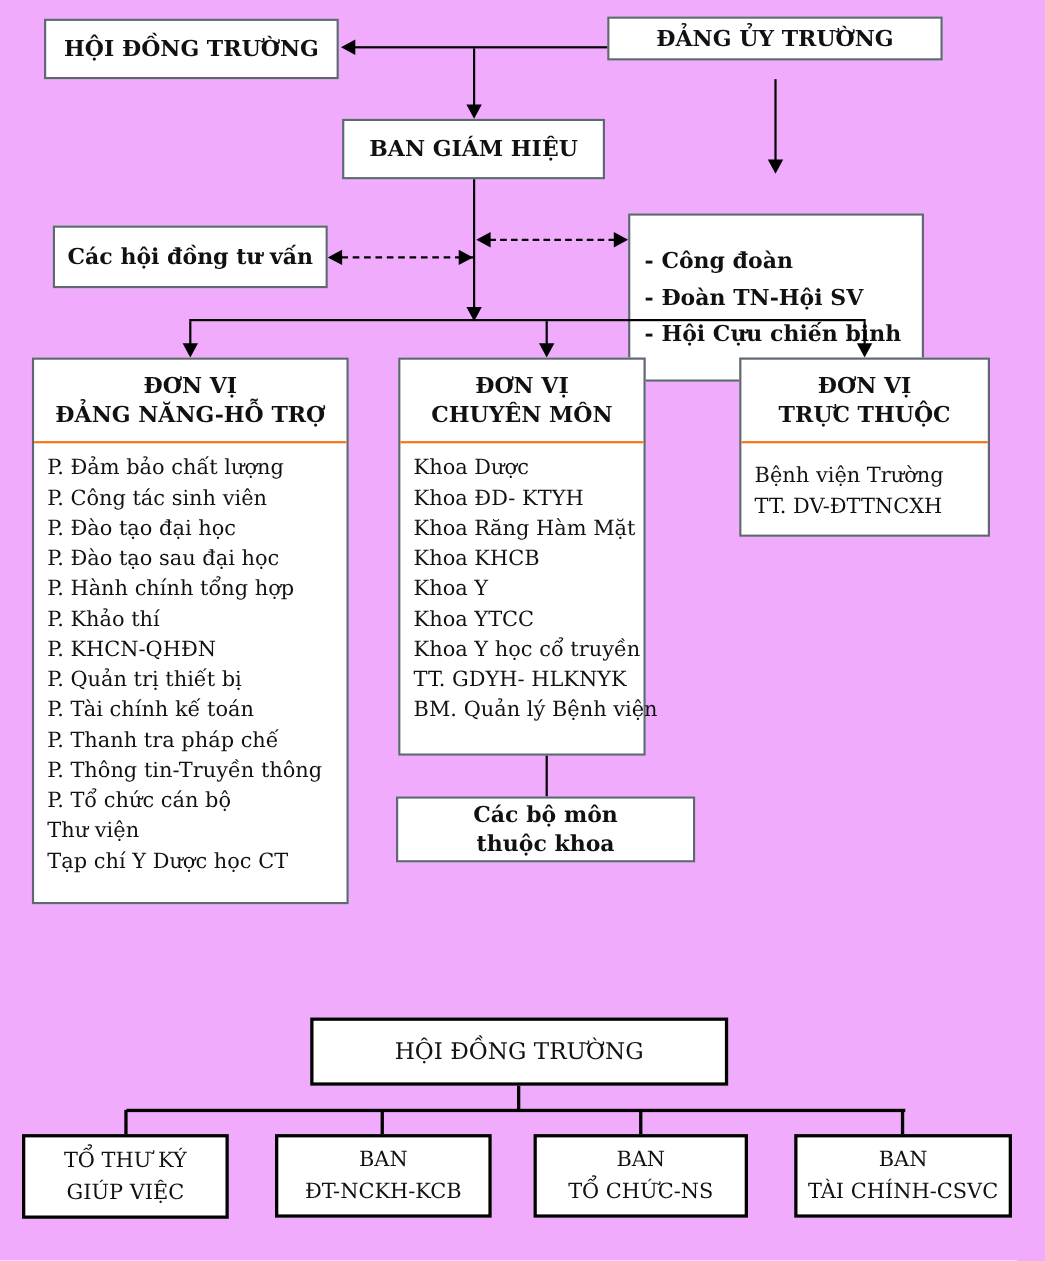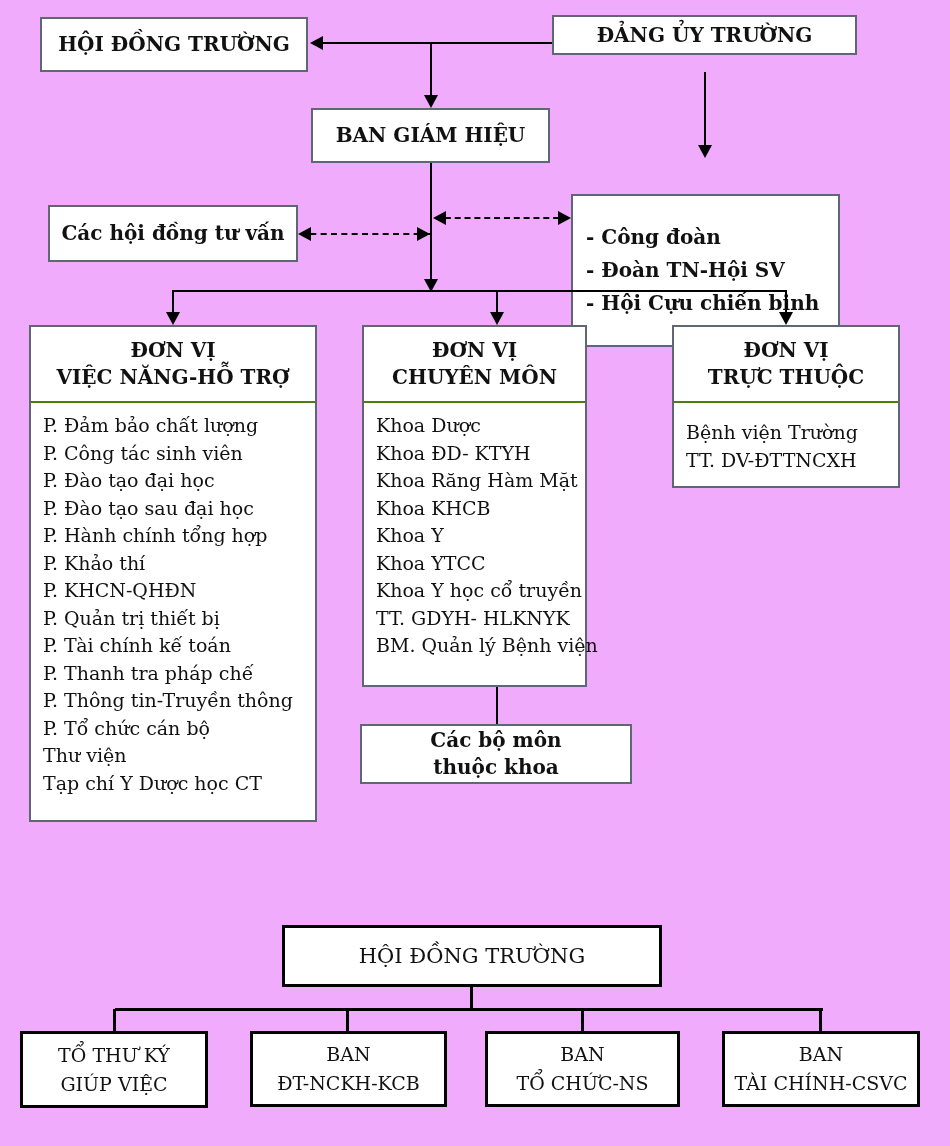--- a/index.html
+++ b/index.html
@@ -23,21 +23,21 @@
   .vline, .hline { position:absolute; background:#000000; }
   .dash {
     position:absolute; height:0; border-top:2px dashed #000000;
   }
   .ah { position:absolute; width:0; height:0; }
   .ah-down  { border-left:7px solid transparent; border-right:7px solid transparent; border-top:13px solid #000000; }
   .ah-left  { border-top:7px solid transparent; border-bottom:7px solid transparent; border-right:13px solid #000000; }
   .ah-right { border-top:7px solid transparent; border-bottom:7px solid transparent; border-left:13px solid #000000; }
   .col { position:absolute; box-sizing:border-box; border:2px solid #5f6773; background:#ffffff; }
   .col-header {
-    box-sizing:border-box; border-bottom:2px solid #4d7c0f; height:76px;
+    box-sizing:border-box; border-bottom:2px solid #f97316; height:76px;
     font-weight:bold; font-size:20px; line-height:27px; text-align:center;
     display:flex; flex-direction:column; justify-content:center;
   }
   .col-list { padding:9px 4px 0 12px; font-size:19px; line-height:27.5px; }
   .col-list div { white-space:nowrap; }
   .mass-list {
     position:absolute; box-sizing:border-box; display:flex; flex-direction:column;
     justify-content:center; padding-left:13px; gap:8px;
     font-weight:bold; font-size:20px; line-height:25px;
   }
@@ -99,21 +99,21 @@
   <div class="ah ah-left" style="left:298px; top:227px;"></div>
   <div class="ah ah-right" style="left:417px; top:227px;"></div>
 
   <div class="dash" style="left:435px; top:217px; width:134px;"></div>
   <div class="ah ah-left" style="left:433px; top:211px;"></div>
   <div class="ah ah-right" style="left:558px; top:211px;"></div>
 
   <div class="col" style="left:29px; top:325px; width:288px; height:497px;">
     <div class="col-header">
       <div>ĐƠN VỊ</div>
-      <div>VIỆC NĂNG-HỖ TRỢ</div>
+      <div>ĐẢNG NĂNG-HỖ TRỢ</div>
     </div>
     <div class="col-list">
       <div>P. Đảm bảo chất lượng</div>
       <div>P. Công tác sinh viên</div>
       <div>P. Đào tạo đại học</div>
       <div>P. Đào tạo sau đại học</div>
       <div>P. Hành chính tổng hợp</div>
       <div>P. Khảo thí</div>
       <div>P. KHCN-QHĐN</div>
       <div>P. Quản trị thiết bị</div>

